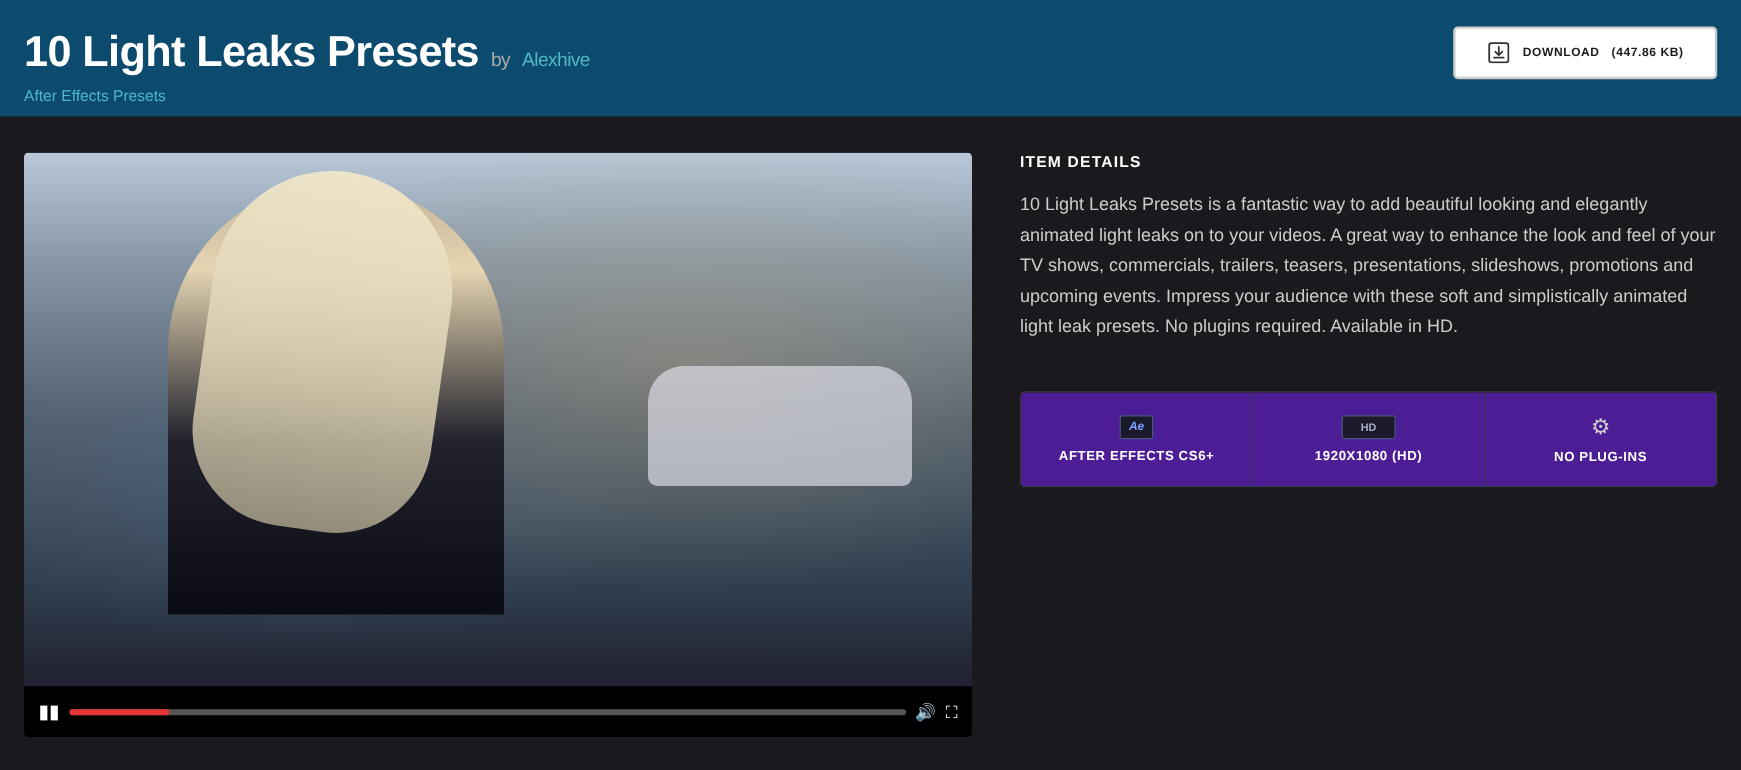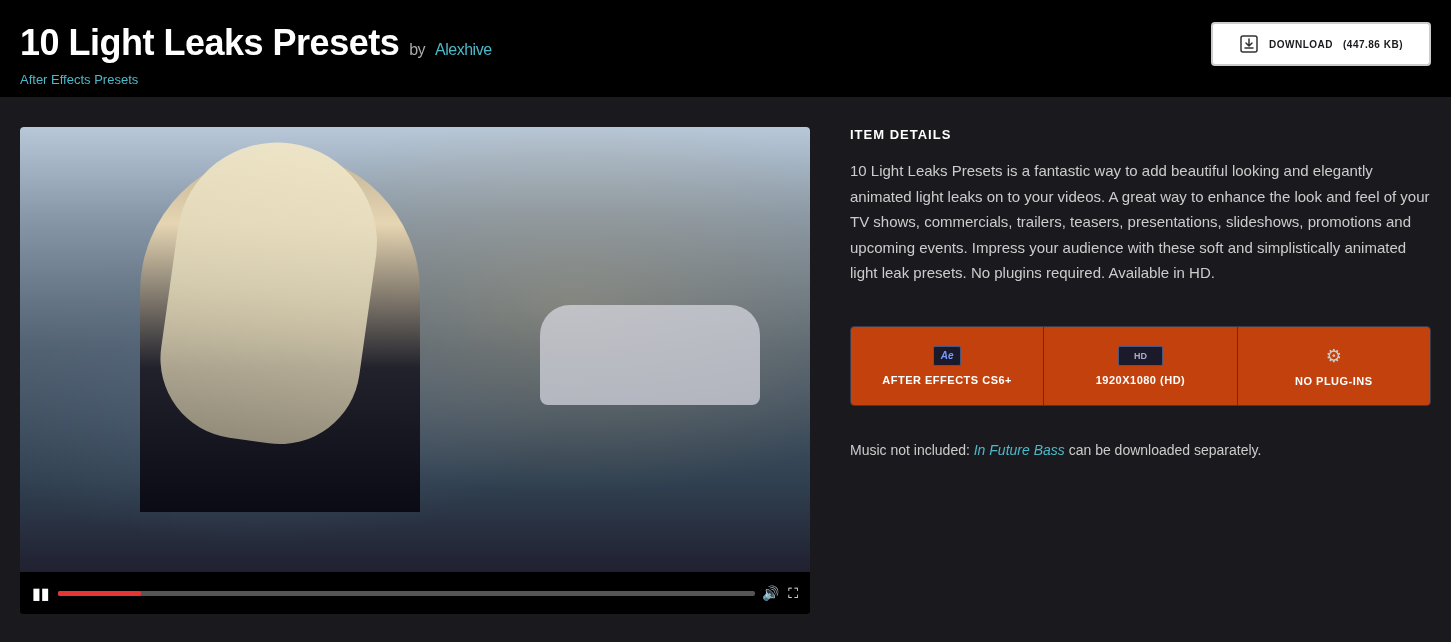--- a/index.html
+++ b/index.html
@@ -7,21 +7,21 @@
       background-color: #1a1a1e;
       font-family: 'Arial', sans-serif;
       color: #ffffff;
       width: 1451px;
       min-height: 642px;
       overflow-x: hidden;
     }
 
     
     .header {
-      background-color: #000000;
+      background-color: #0c4a6e;
       padding: 22px 20px 10px 20px;
       display: flex;
       align-items: flex-start;
       justify-content: space-between;
     }
 
     .title-section {
       display: flex;
       flex-direction: column;
       gap: 8px;
@@ -229,21 +229,21 @@
     }
 
     .spec-box {
       flex: 1;
       display: flex;
       flex-direction: column;
       align-items: center;
       justify-content: center;
       padding: 18px 10px;
       border-right: 1px solid #3a3a4a;
-      background: #c2410c;
+      background: #4c1d95;
       gap: 8px;
     }
 
     .spec-box:last-child {
       border-right: none;
     }
 
     .spec-label {
       font-size: 11px;
       font-weight: 700;
@@ -356,20 +356,15 @@
       <div class="spec-box">
         <div class="hd-icon-box">HD</div>
         <span class="spec-label">1920X1080 (HD)</span>
       </div>
       <div class="spec-box">
         <span class="gear-icon">⚙</span>
         <span class="spec-label">NO PLUG-INS</span>
       </div>
     </div>
 
-    <div class="music-text">
-      <span>Music not included:</span>
-      <a class="music-link">In Future Bass</a>
-      <span>can be downloaded separately.</span>
-    </div>
   </div>
 
 </div>
 
 </body></html>

